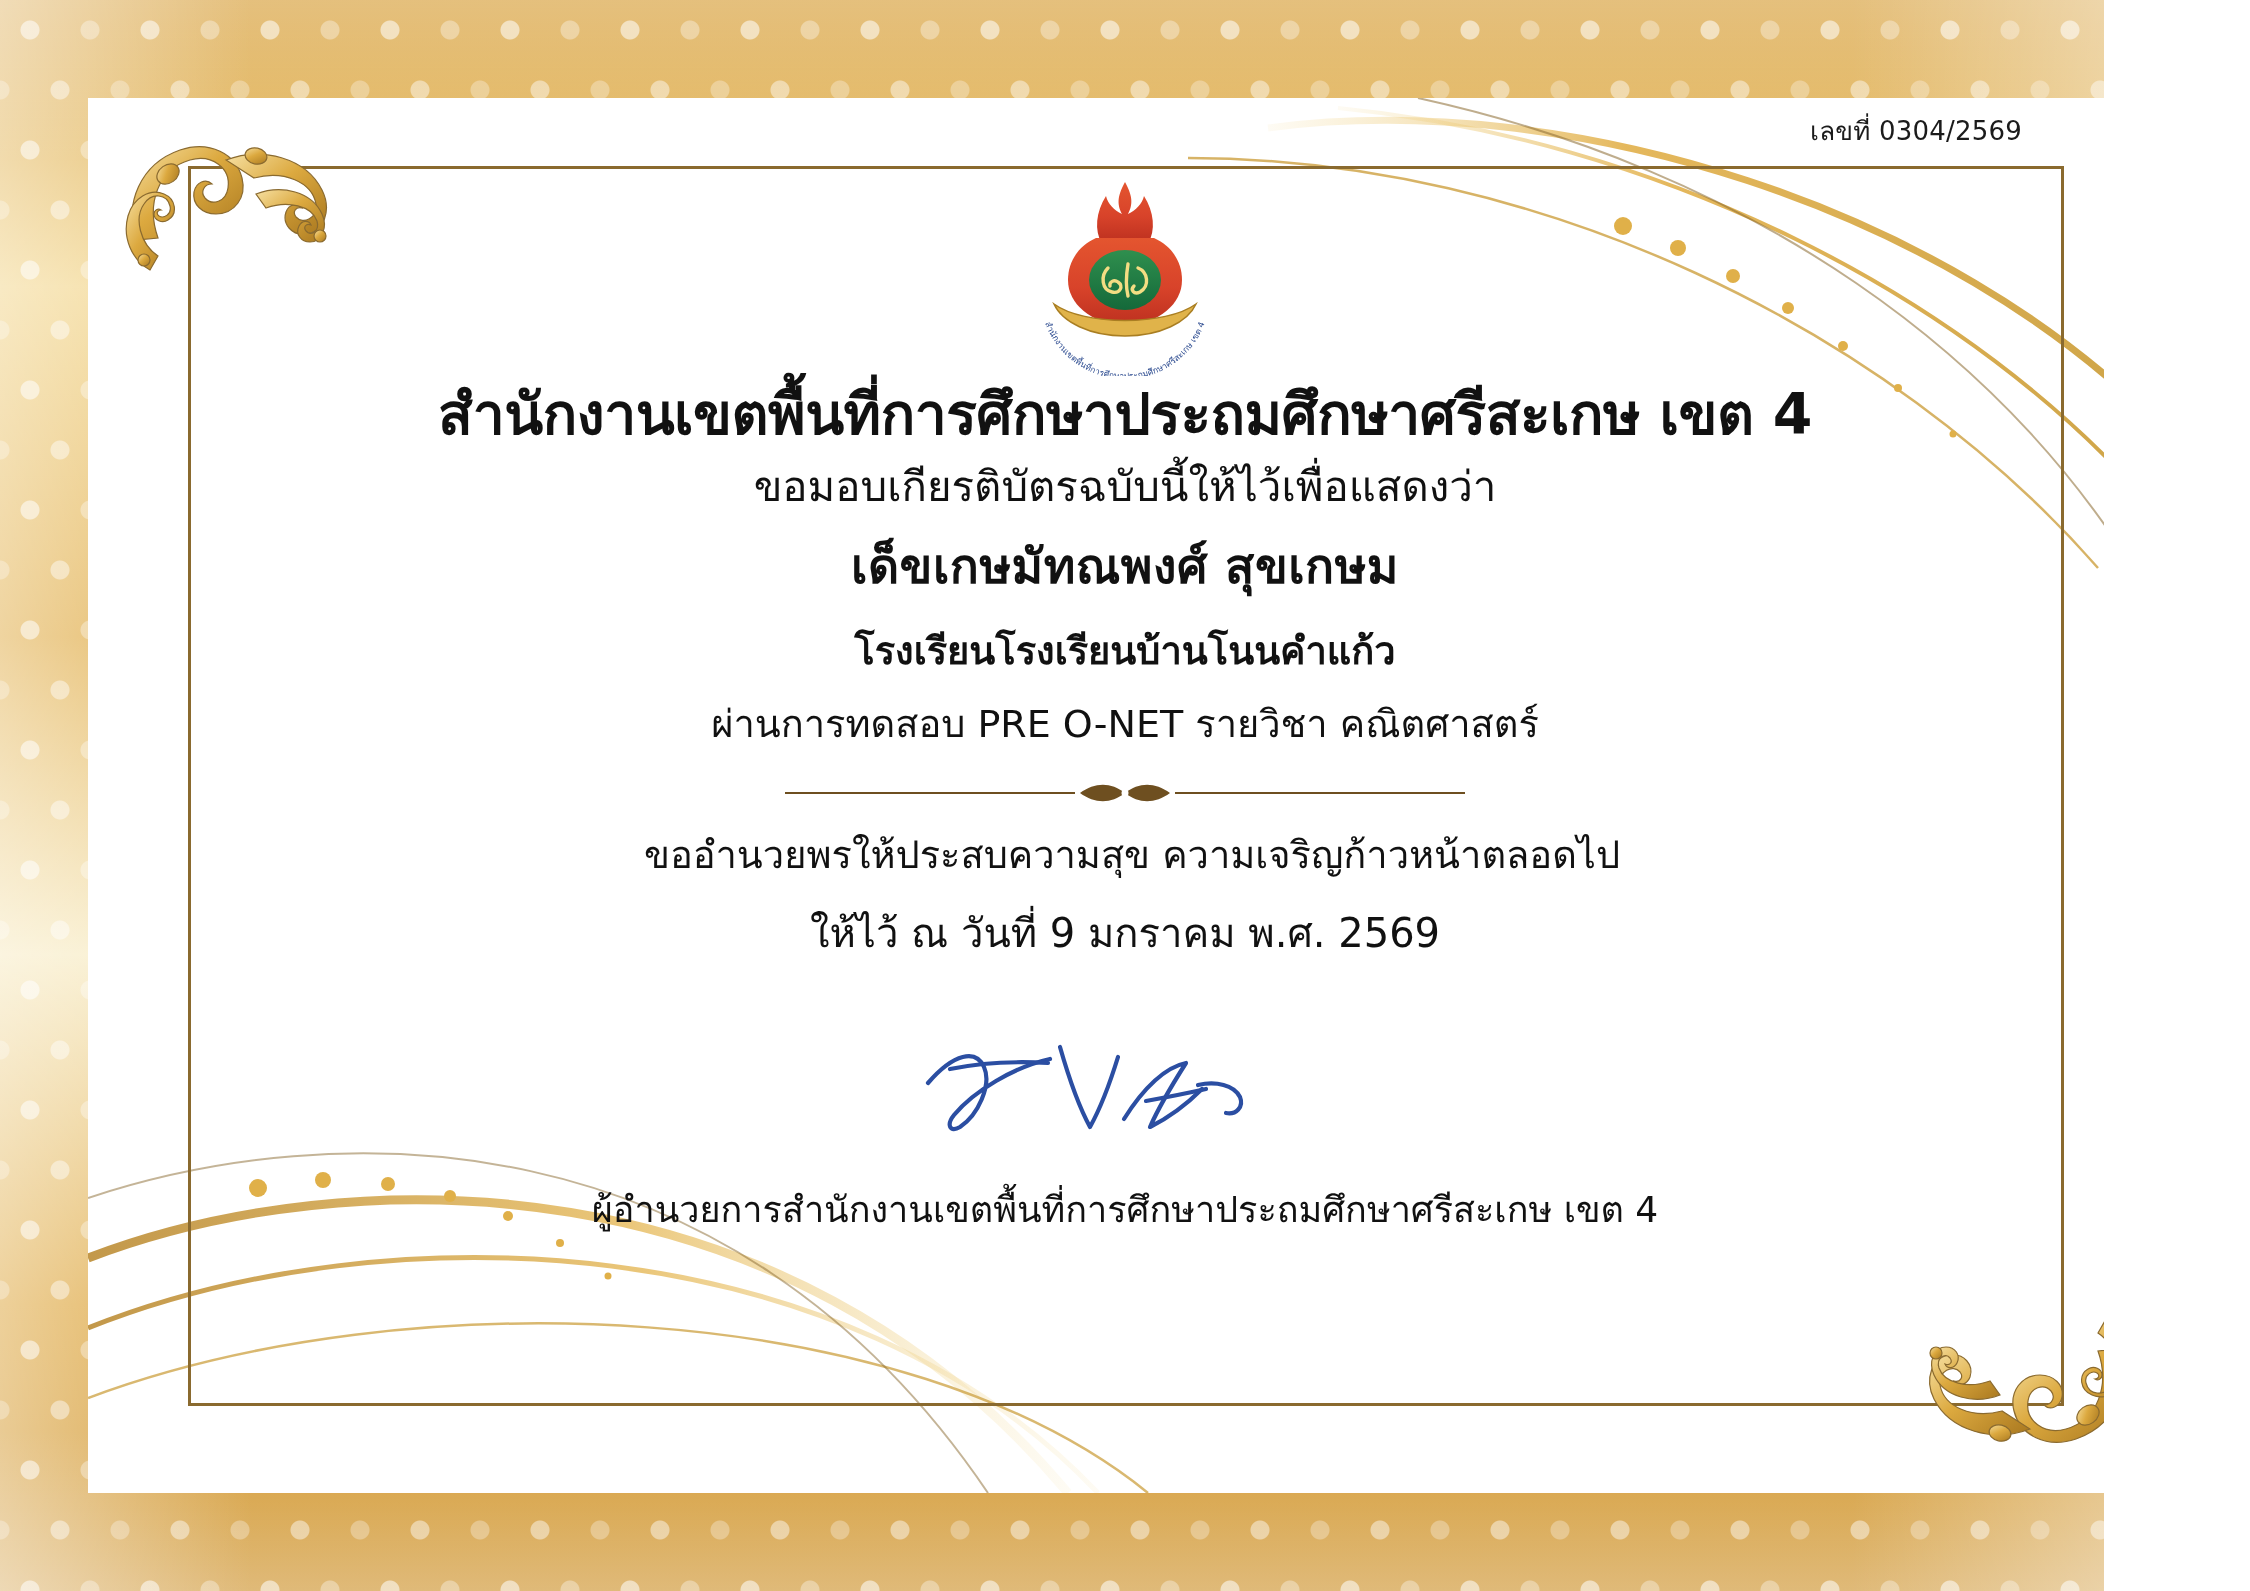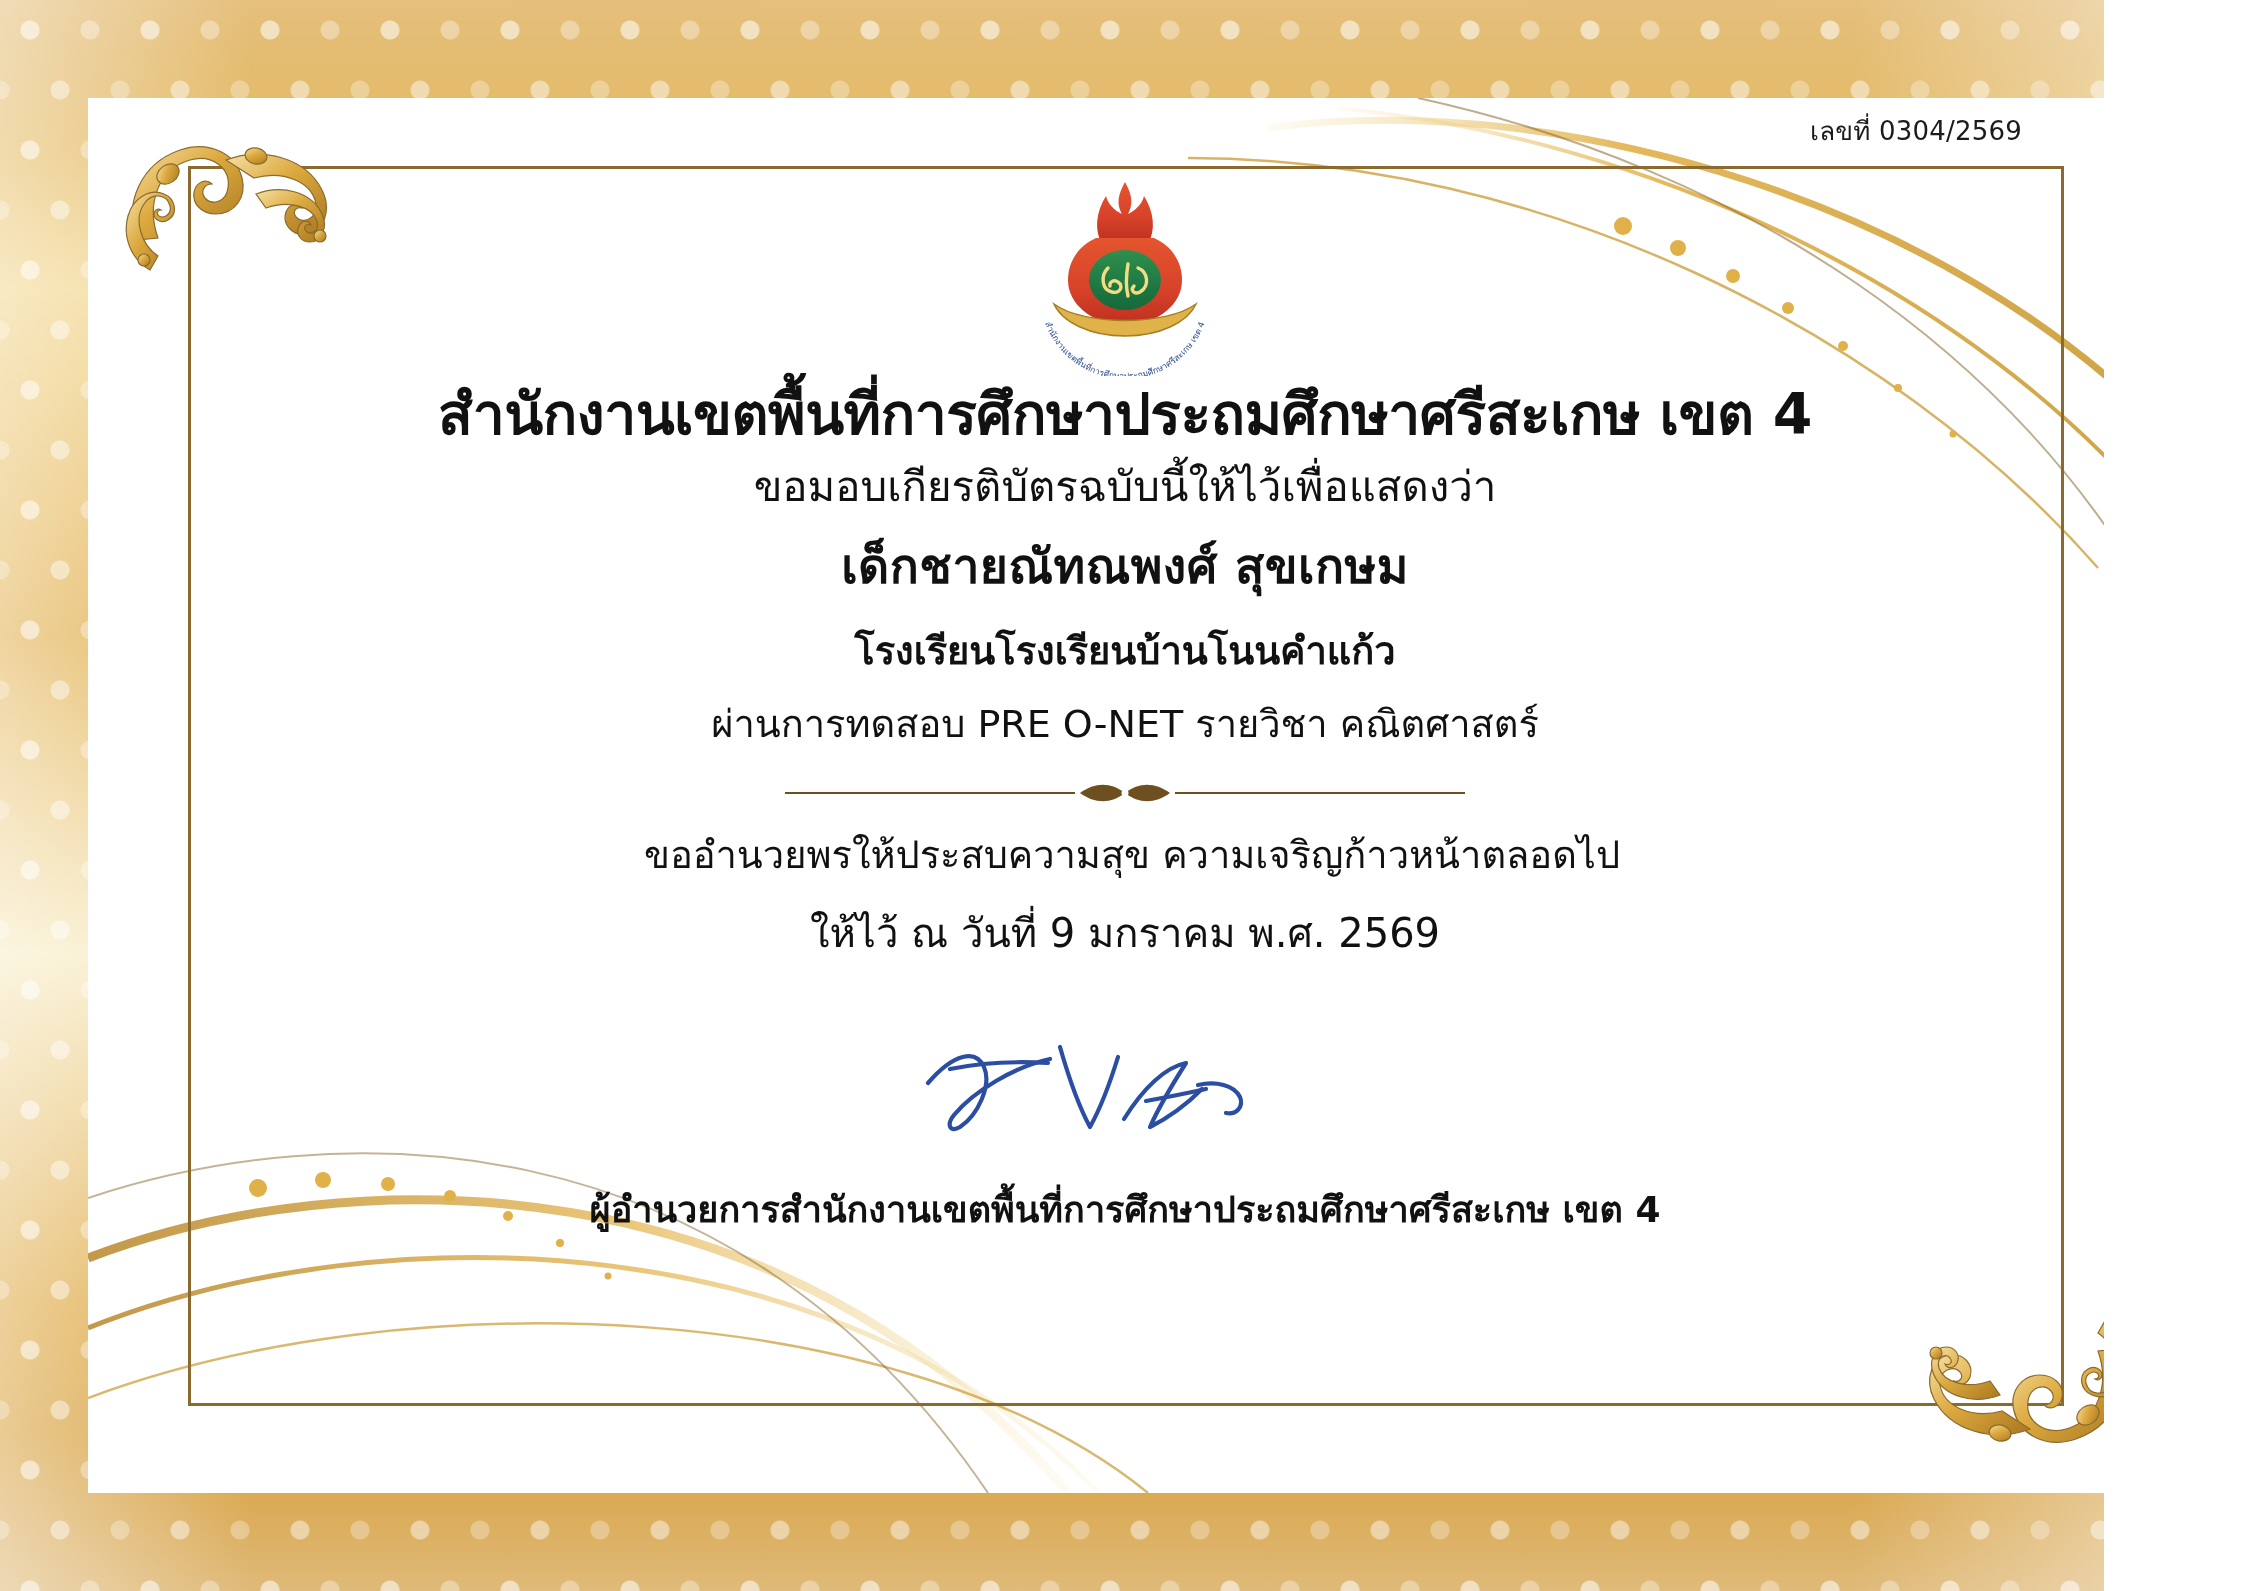--- a/index.html
+++ b/index.html
@@ -167,21 +167,20 @@
   }
 
   .line-signer {
     font-size: 38px;
     font-weight: bold;
     margin-top: 10px;
   }
   .line-position {
     font-size: 36px;
     margin-top: 8px;
-    font-weight: bold;
   }
 </style>
 </head>
 <body>
 
 <div class="certificate">
 
   <div class="frame-pattern"></div>
   <div class="frame-sheen"></div>
 
@@ -303,21 +302,21 @@
           <path d="M44,128 C74,150 156,150 186,128 C178,146 150,160 115,160 C80,160 52,146 44,128 Z" fill="#e0b34a" stroke="#a97e22" stroke-width="1.5"></path>
 
           <text font-size="8.5" fill="#2b4a8f" font-family="'DejaVu Sans', sans-serif">
             <textPath href="#capArc" startOffset="50%" text-anchor="middle">สำนักงานเขตพื้นที่การศึกษาประถมศึกษาศรีสะเกษ เขต 4</textPath>
           </text>
         </svg>
       </div>
 
       <div class="line-org">สำนักงานเขตพื้นที่การศึกษาประถมศึกษาศรีสะเกษ เขต 4</div>
       <div class="line-award">ขอมอบเกียรติบัตรฉบับนี้ให้ไว้เพื่อแสดงว่า</div>
-      <div class="line-name">เด็กชายณัทณพงศ์  สุขเกษม</div>
+      <div class="line-name">เด็ขเกษมัทณพงศ์  สุขเกษม</div>
       <div class="line-school">โรงเรียนโรงเรียนบ้านโนนคำแก้ว</div>
       <div class="line-detail">ผ่านการทดสอบ PRE O-NET รายวิชา คณิตศาสตร์</div>
 
       <div class="divider">
         <svg viewBox="0 0 700 26" width="700" height="26">
           <line x1="10" y1="13" x2="300" y2="13" stroke="#6e4f20" stroke-width="2"></line>
           <line x1="400" y1="13" x2="690" y2="13" stroke="#6e4f20" stroke-width="2"></line>
           <path d="M305,13 C320,2 336,2 350,13 C364,2 380,2 395,13 C380,24 364,24 350,13 C336,24 320,24 305,13 Z" fill="#6e4f20"></path>
           <circle cx="350" cy="13" r="3.5" fill="#ffffff"></circle>
         </svg>

